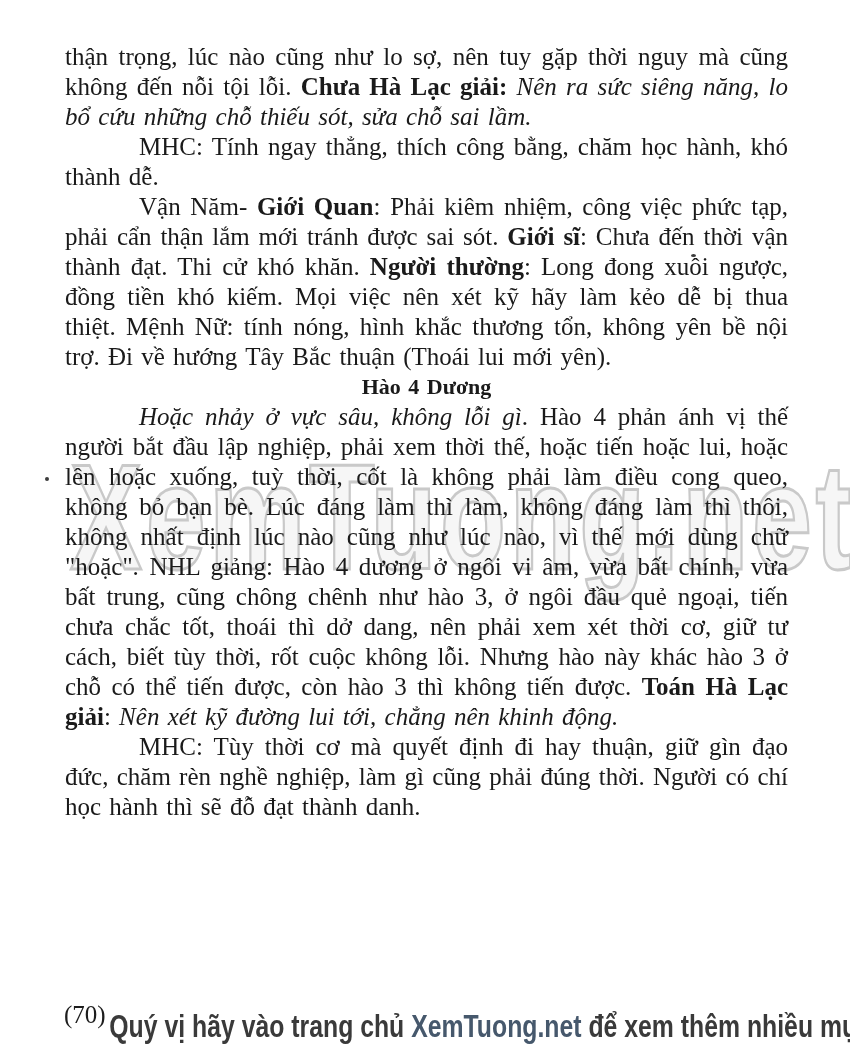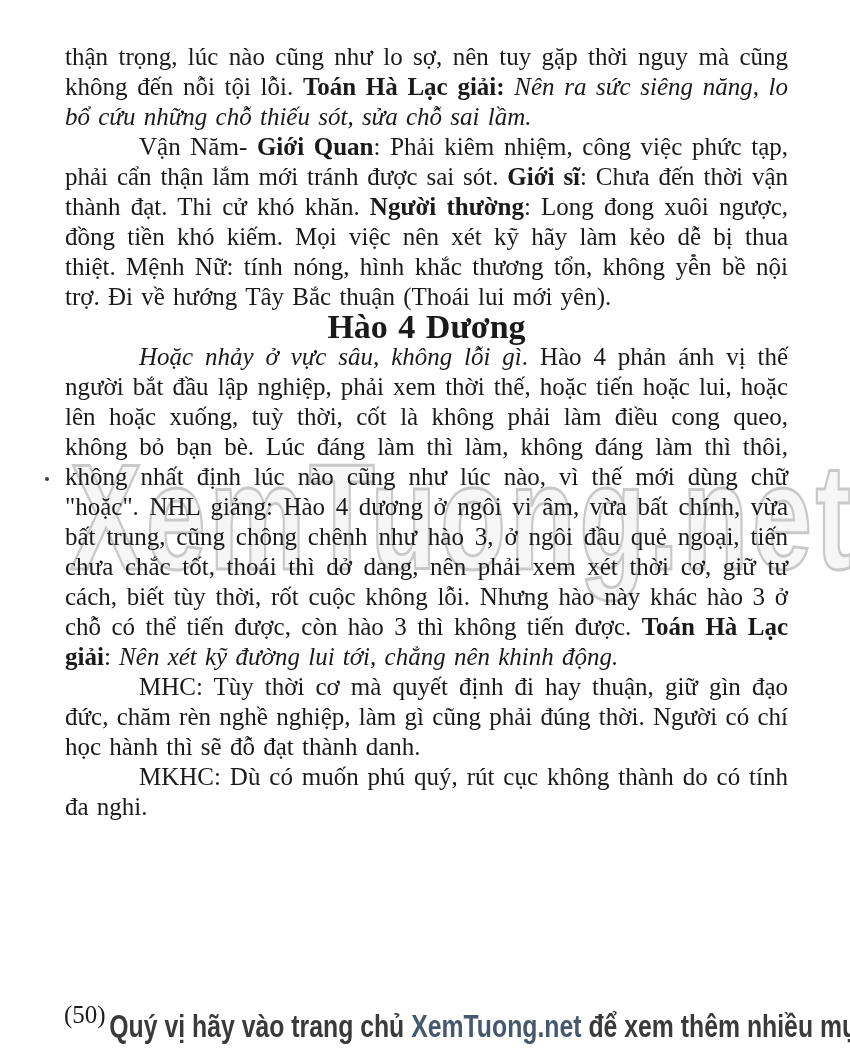--- a/index.html
+++ b/index.html
@@ -25,21 +25,21 @@
   .textblock {
     position:absolute; left:65px; top:42px; width:723px; z-index:1;
     font-size:25px; line-height:30px;
     text-align:justify; word-spacing:2px;
   }
   .textblock p { margin:0; }
   .textblock p.ind { text-indent:74px; }
   .heading {
     margin:6px 0 24px 0;
     text-align:center;
-    font-size:34px; font-weight:bold;
+    font-size:22px; font-weight:bold;
     text-indent:0;
   }
   .pagenum {
     position:absolute; left:64px; top:1001px; z-index:1;
     font-family:"Liberation Serif", serif;
     font-size:25px; color:#1d1d1d;
   }
   .footer {
     position:absolute; left:0; right:0; bottom:2px; z-index:2;
     text-align:center;
@@ -57,30 +57,30 @@
   .stray-2 { left:45px; top:477px; width:4px; height:4px; }
 </style>
 </head>
 <body>
 
 <div class="page">
 
   <div class="watermark">XemTuong.net</div>
 
   <div class="textblock">
-    <p><span>thận trọng, lúc nào cũng như lo sợ, nên tuy gặp thời nguy mà cũng không đến nỗi tội lỗi. </span><span style="font-weight: bold;">Toán Hà Lạc giải: </span><span style="font-style: italic;">Nên ra sức siêng năng, lo bổ cứu những chỗ thiếu sót, sửa chỗ sai lầm.</span></p>
+    <p><span>thận trọng, lúc nào cũng như lo sợ, nên tuy gặp thời nguy mà cũng không đến nỗi tội lỗi. </span><span style="font-weight: bold;">Chưa Hà Lạc giải: </span><span style="font-style: italic;">Nên ra sức siêng năng, lo bổ cứu những chỗ thiếu sót, sửa chỗ sai lầm.</span></p>
+    <p class="ind"><span>MHC: Tính ngay thẳng, thích công bằng, chăm học hành, khó thành dễ.</span></p>
     <p class="ind"><span>Vận Năm- </span><span style="font-weight: bold;">Giới Quan</span><span>: Phải kiêm nhiệm, công việc phức tạp, phải cẩn thận lắm mới tránh được sai sót. </span><span style="font-weight: bold;">Giới sĩ</span><span>: Chưa đến thời vận thành đạt. Thi cử khó khăn. </span><span style="font-weight: bold;">Người thường</span><span>: Long đong xuôi ngược, đồng tiền khó kiếm. Mọi việc nên xét kỹ hãy làm kẻo dễ bị thua thiệt. Mệnh Nữ: tính nóng, hình khắc thương tổn, không yên bề nội trợ. Đi về hướng Tây Bắc thuận (Thoái lui mới yên).</span></p>
     <p class="heading">Hào 4 Dương</p>
     <p class="ind"><span style="font-style: italic;">Hoặc nhảy ở vực sâu, không lỗi gì</span><span>. Hào 4 phản ánh vị thế người bắt đầu lập nghiệp, phải xem thời thế, hoặc tiến hoặc lui, hoặc lên hoặc xuống, tuỳ thời, cốt là không phải làm điều cong queo, không bỏ bạn bè. Lúc đáng làm thì làm, không đáng làm thì thôi, không nhất định lúc nào cũng như lúc nào, vì thế mới dùng chữ "hoặc". NHL giảng: Hào 4 dương ở ngôi vi âm, vừa bất chính, vừa bất trung, cũng chông chênh như hào 3, ở ngôi đầu quẻ ngoại, tiến chưa chắc tốt, thoái thì dở dang, nên phải xem xét thời cơ, giữ tư cách, biết tùy thời, rốt cuộc không lỗi. Nhưng hào này khác hào 3 ở chỗ có thể tiến được, còn hào 3 thì không tiến được. </span><span style="font-weight: bold;">Toán Hà Lạc giải</span><span>: </span><span style="font-style: italic;">Nên xét kỹ đường lui tới, chẳng nên khinh động.</span></p>
     <p class="ind"><span>MHC: Tùy thời cơ mà quyết định đi hay thuận, giữ gìn đạo đức, chăm rèn nghề nghiệp, làm gì cũng phải đúng thời. Người có chí học hành thì sẽ đỗ đạt thành danh.</span></p>
-    <p class="ind"><span>MKHC: Dù có muốn phú quý, rút cục không thành do có tính đa nghi.</span></p>
   </div>
 
   <span class="stray stray-1"></span>
   <span class="stray stray-2"></span>
 
-  <div class="pagenum">(50)</div>
+  <div class="pagenum">(70)</div>
 
   <div class="footer">
     <span class="footer-inner"><span>Quý vị hãy vào trang chủ </span><span class="brand">XemTuong.net</span><span> để xem thêm nhiều mục hay khác</span></span>
   </div>
 
 </div>
 
 </body></html>

